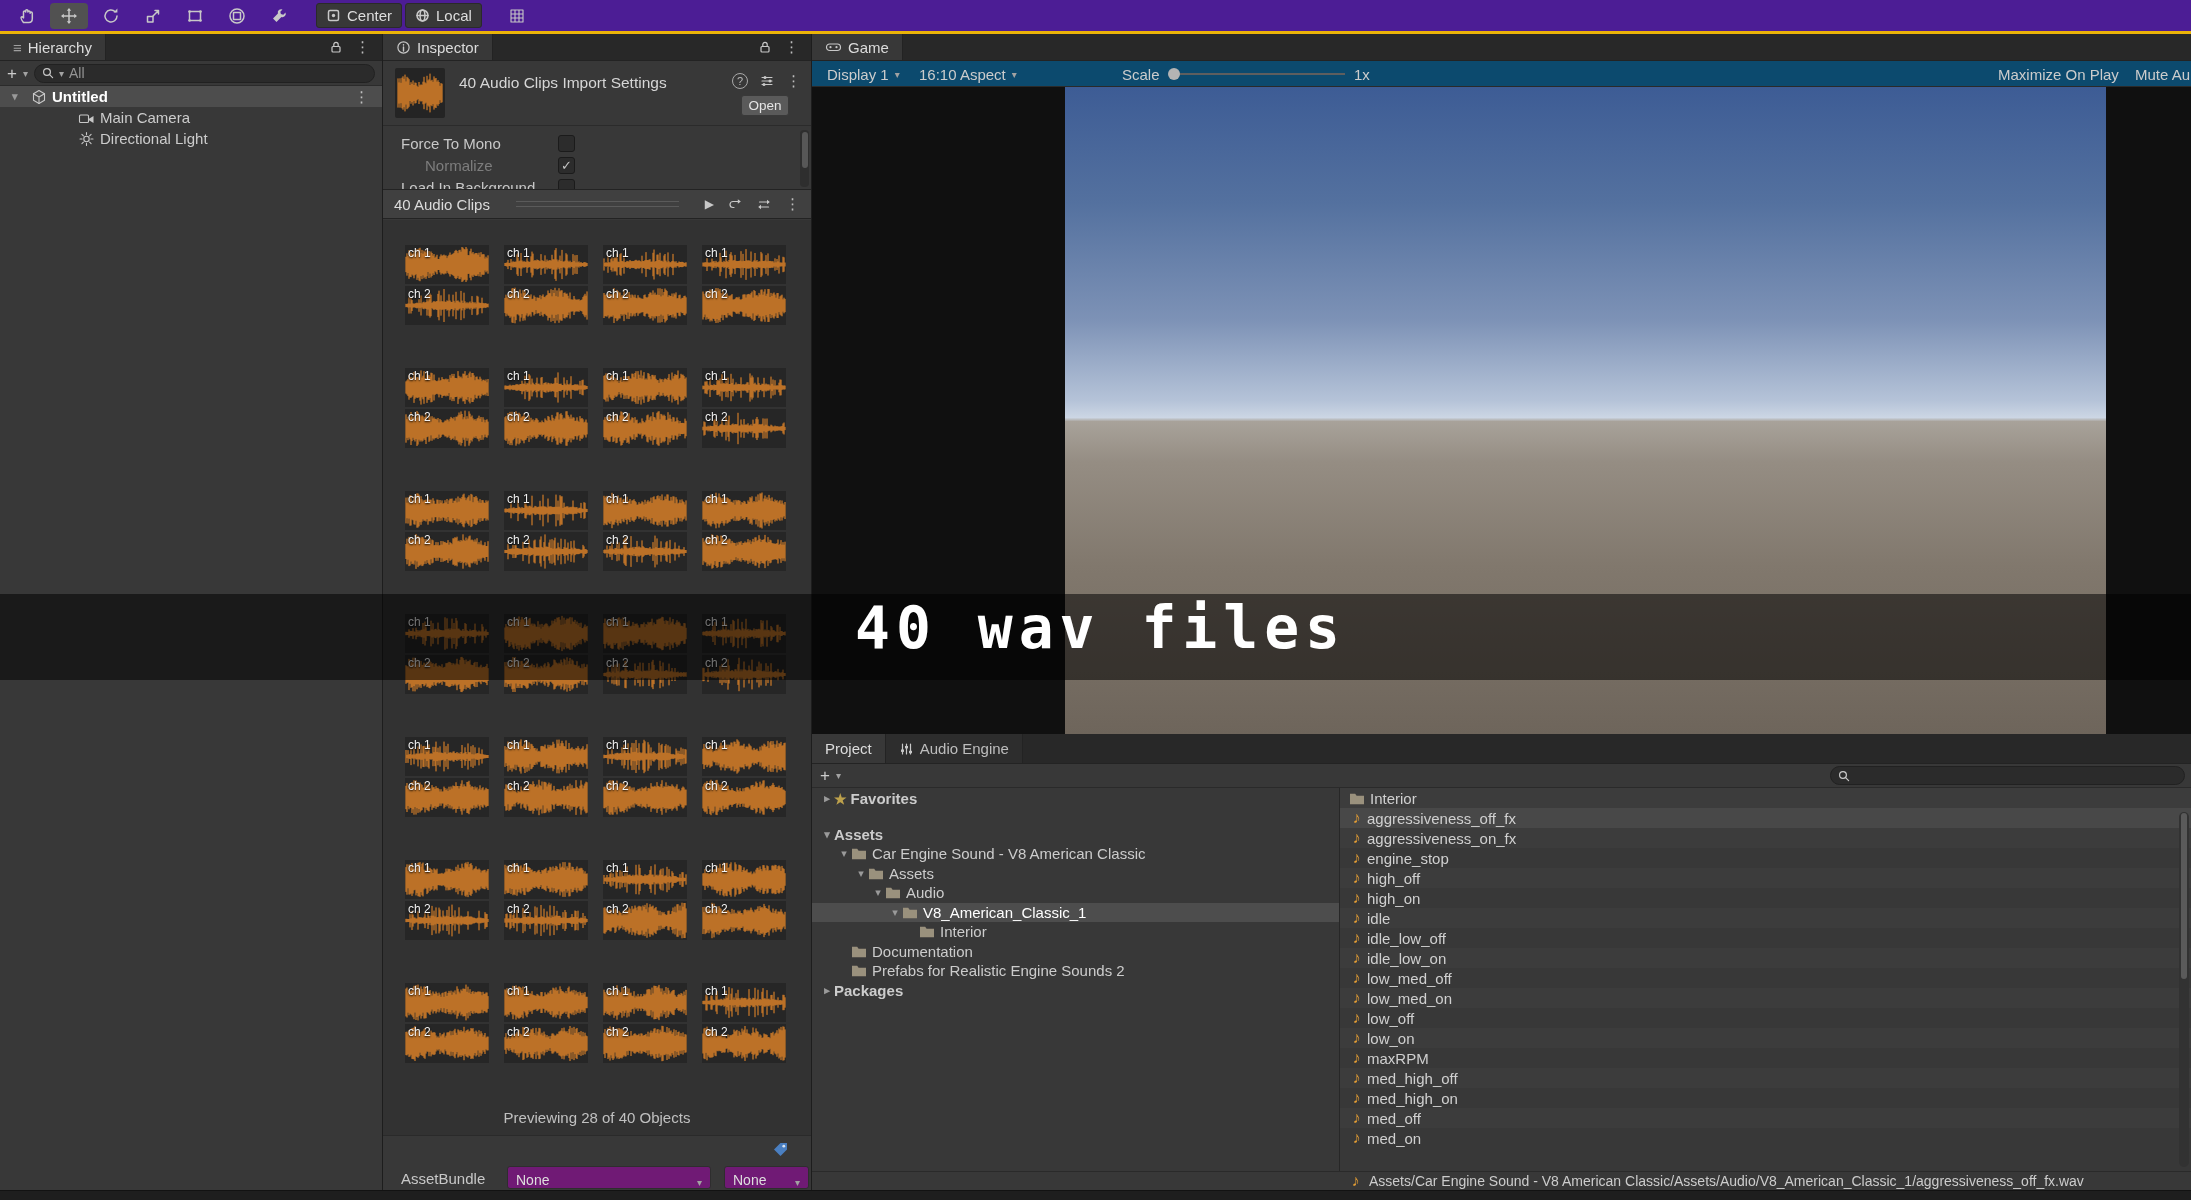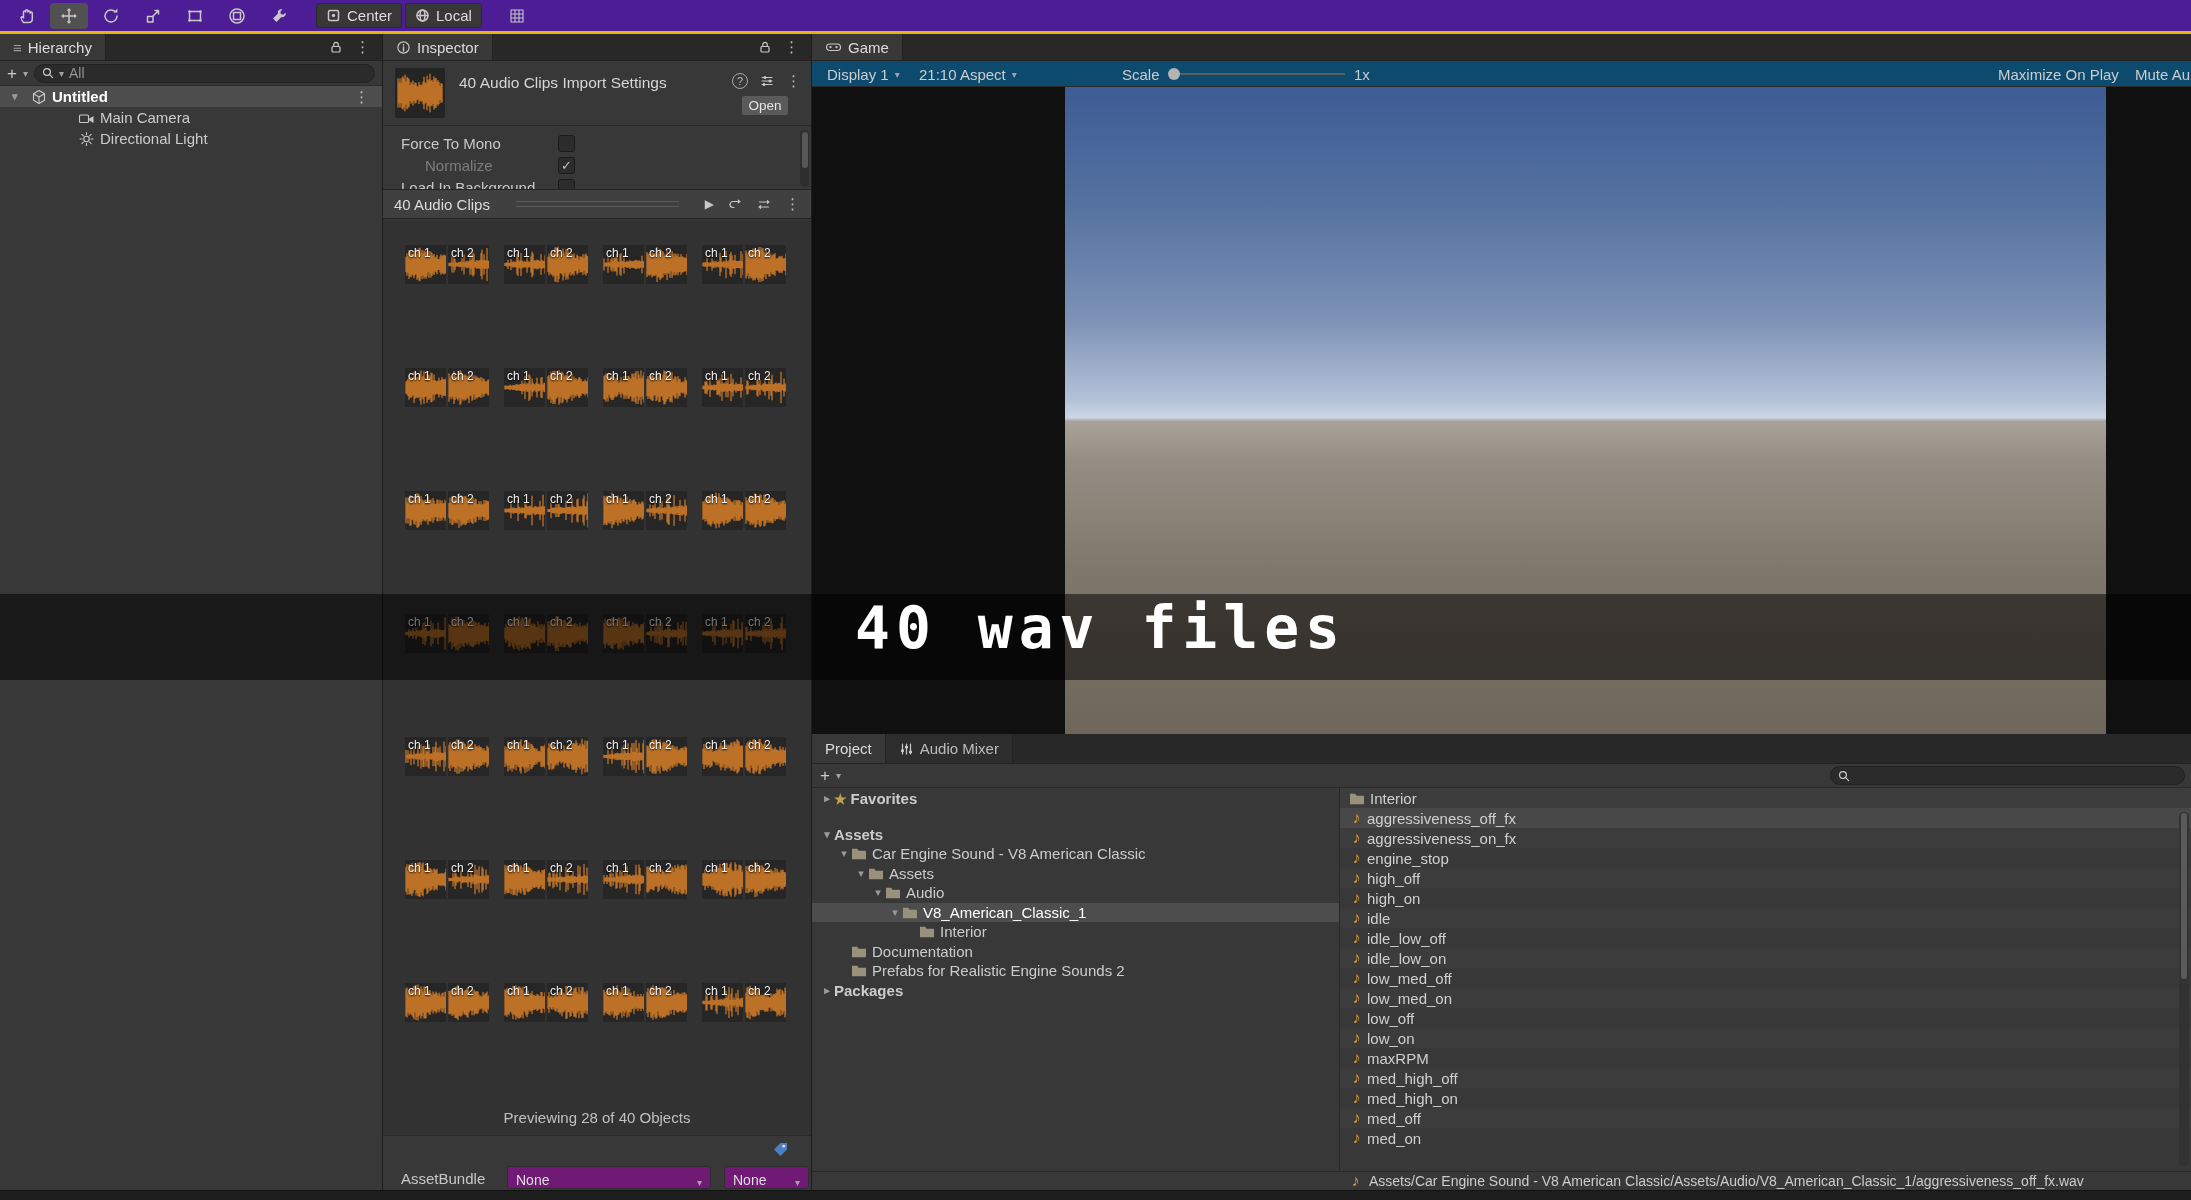--- a/index.html
+++ b/index.html
@@ -68,21 +68,21 @@
   
   #pvhead{position:absolute;left:0;right:0;top:155px;height:30px;background:#404040;border-top:1px solid #232323;
           border-bottom:1px solid #232323;display:flex;align-items:center;padding:0 11px;gap:16px}
   #pvtitle{font-size:15px;color:#dcdcdc;white-space:nowrap}
   #pvhandle{flex:1;max-width:205px;height:6px;border-top:1px solid #5a5a5a;border-bottom:1px solid #5a5a5a;margin:0 10px}
   .pvbtns{margin-left:auto;display:flex;align-items:center;gap:13px;color:#c4c4c4}
   .playico{font-size:12px;color:#c8c8c8}
   #pvbody{position:absolute;left:0;right:0;top:186px;height:915px;background:#323232}
   #pvgrid{position:absolute;left:22px;top:25px;display:grid;grid-template-columns:repeat(4,84px);
           column-gap:15px;row-gap:43px}
-  .thumb{width:84px;height:80px;display:flex;flex-direction:row;gap:2px}
+  .thumb{width:84px;height:80px;display:flex;flex-direction:column;gap:2px}
   .chan{position:relative;height:39px;background:#262626;overflow:hidden}
   .chlab{position:absolute;left:3px;top:1px;font-size:12px;color:#f2f2f2;text-shadow:0 1px 2px #000}
   #pvstatus{position:absolute;left:0;right:0;top:889px;text-align:center;color:#c0c0c0;font-size:15px}
   #abarea{position:absolute;left:0;right:0;top:1101px;height:55px;background:#383838;border-top:1px solid #2a2a2a}
   #abtag{position:absolute;right:22px;top:5px}
   #ablabel{position:absolute;left:18px;top:34px;font-size:15px;color:#c8c8c8}
   .dd{position:absolute;top:30px;height:23px;background:#701a75;border:1px solid #2e2e2e;border-radius:3px;
       display:flex;align-items:flex-end;justify-content:space-between;padding:0 8px;color:#dedede;font-size:14px}
   #abdd1{left:124px;width:204px}
   #abdd2{left:341px;width:85px}
@@ -762,21 +762,21 @@
           </svg>
         <span>Game</span>
       </div>
     </div>
     <div id="gametoolbar">
       <span class="gt" style="left:15px">
         <span>Display 1</span>
         <span class="caret">▾</span>
       </span>
       <span class="gt" style="left:107px">
-        <span>21:10 Aspect</span>
+        <span>16:10 Aspect</span>
         <span class="caret">▾</span>
       </span>
       <span class="gt" style="left:310px">Scale</span>
       <span id="scaletrack"></span>
       <span id="scaleknob"></span>
       <span class="gt" style="left:542px">1x</span>
       <span class="gt" style="left:1186px">Maximize On Play</span>
       <span class="gt" style="left:1323px">Mute Au</span>
     </div>
     <div id="gamearea">
@@ -789,21 +789,21 @@
       <div class="tab active">
         <span>Project</span>
       </div>
       <div class="tab">
         <svg width="15" height="14">
             <path class="ic" style="stroke-width:1.2" d="M3.5 2v10M7.5 2v10M11.5 2v10"></path>
             <rect class="icf" x="2" y="7.5" width="3" height="2.4"></rect>
             <rect class="icf" x="6" y="4" width="3" height="2.4"></rect>
             <rect class="icf" x="10" y="8.8" width="3" height="2.4"></rect>
           </svg>
-        <span>Audio Mixer</span>
+        <span>Audio Engine</span>
       </div>
     </div>
     <div id="projtoolbar">
       <span class="plus">+</span>
       <span class="caret">▾</span>
       <div id="projsearch">
         <svg width="12" height="12">
             <circle class="ic" style="stroke-width:1.2" cx="5" cy="5" r="3.4"></circle>
             <path class="ic" style="stroke-width:1.2" d="M7.6 7.6l3 3"></path>
           </svg>

